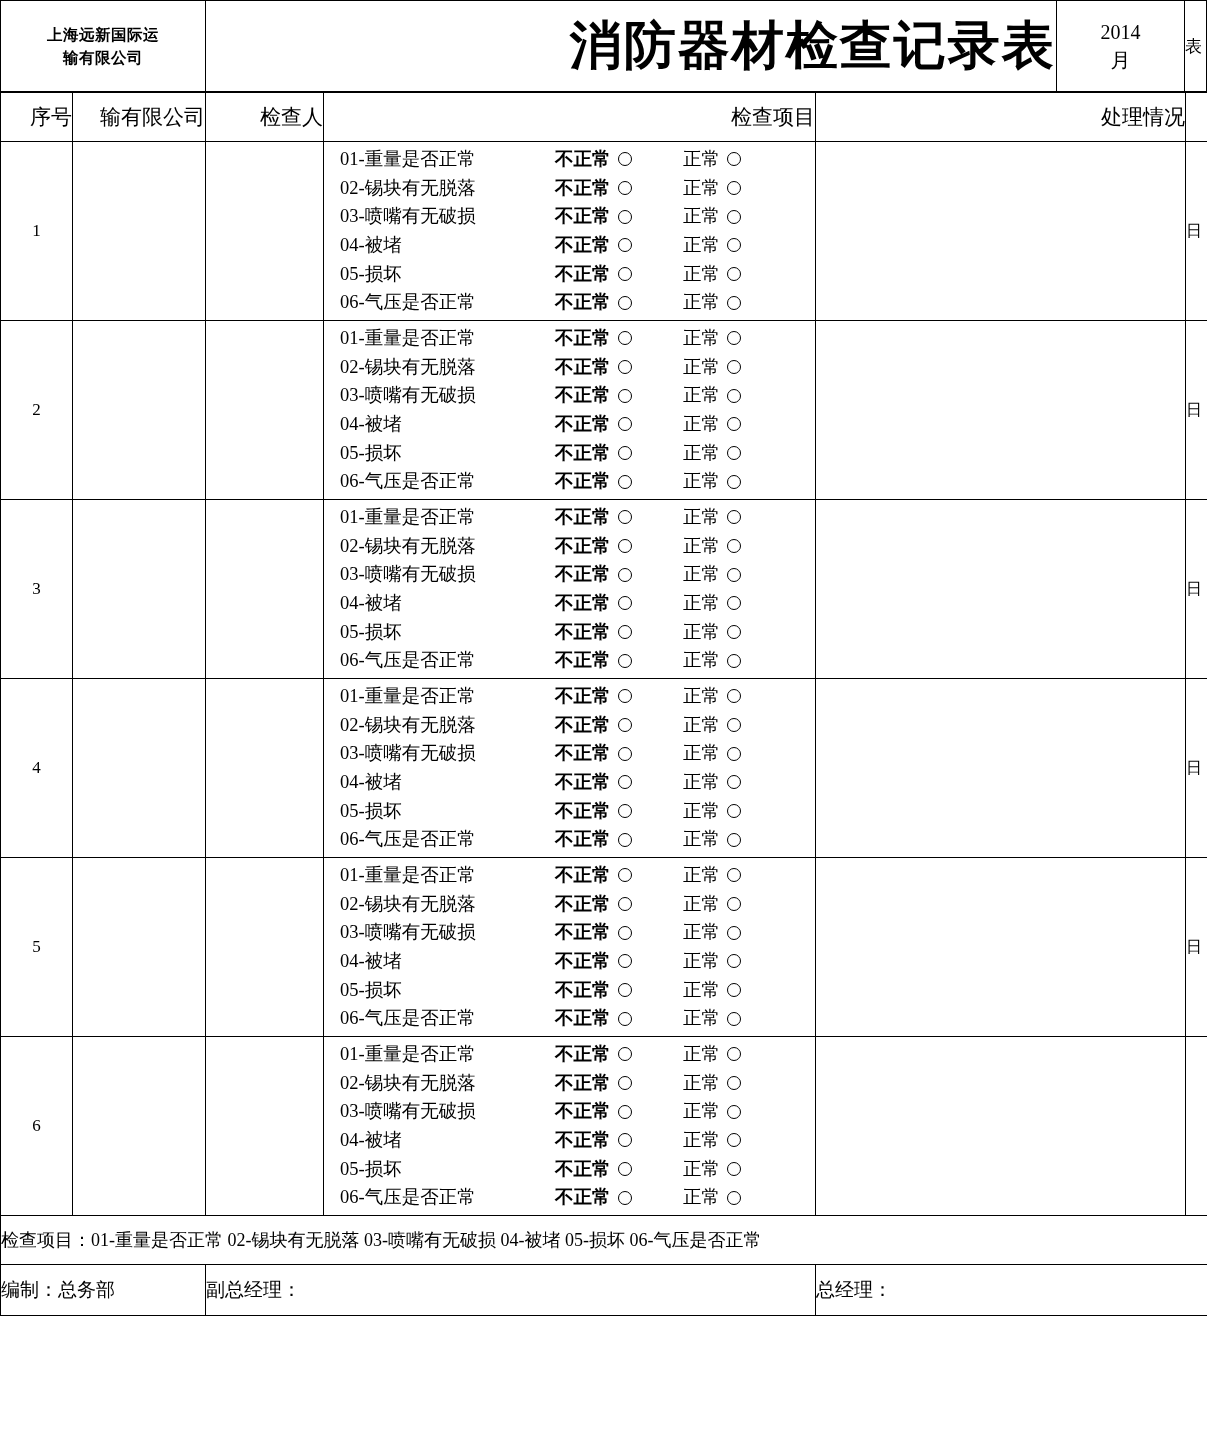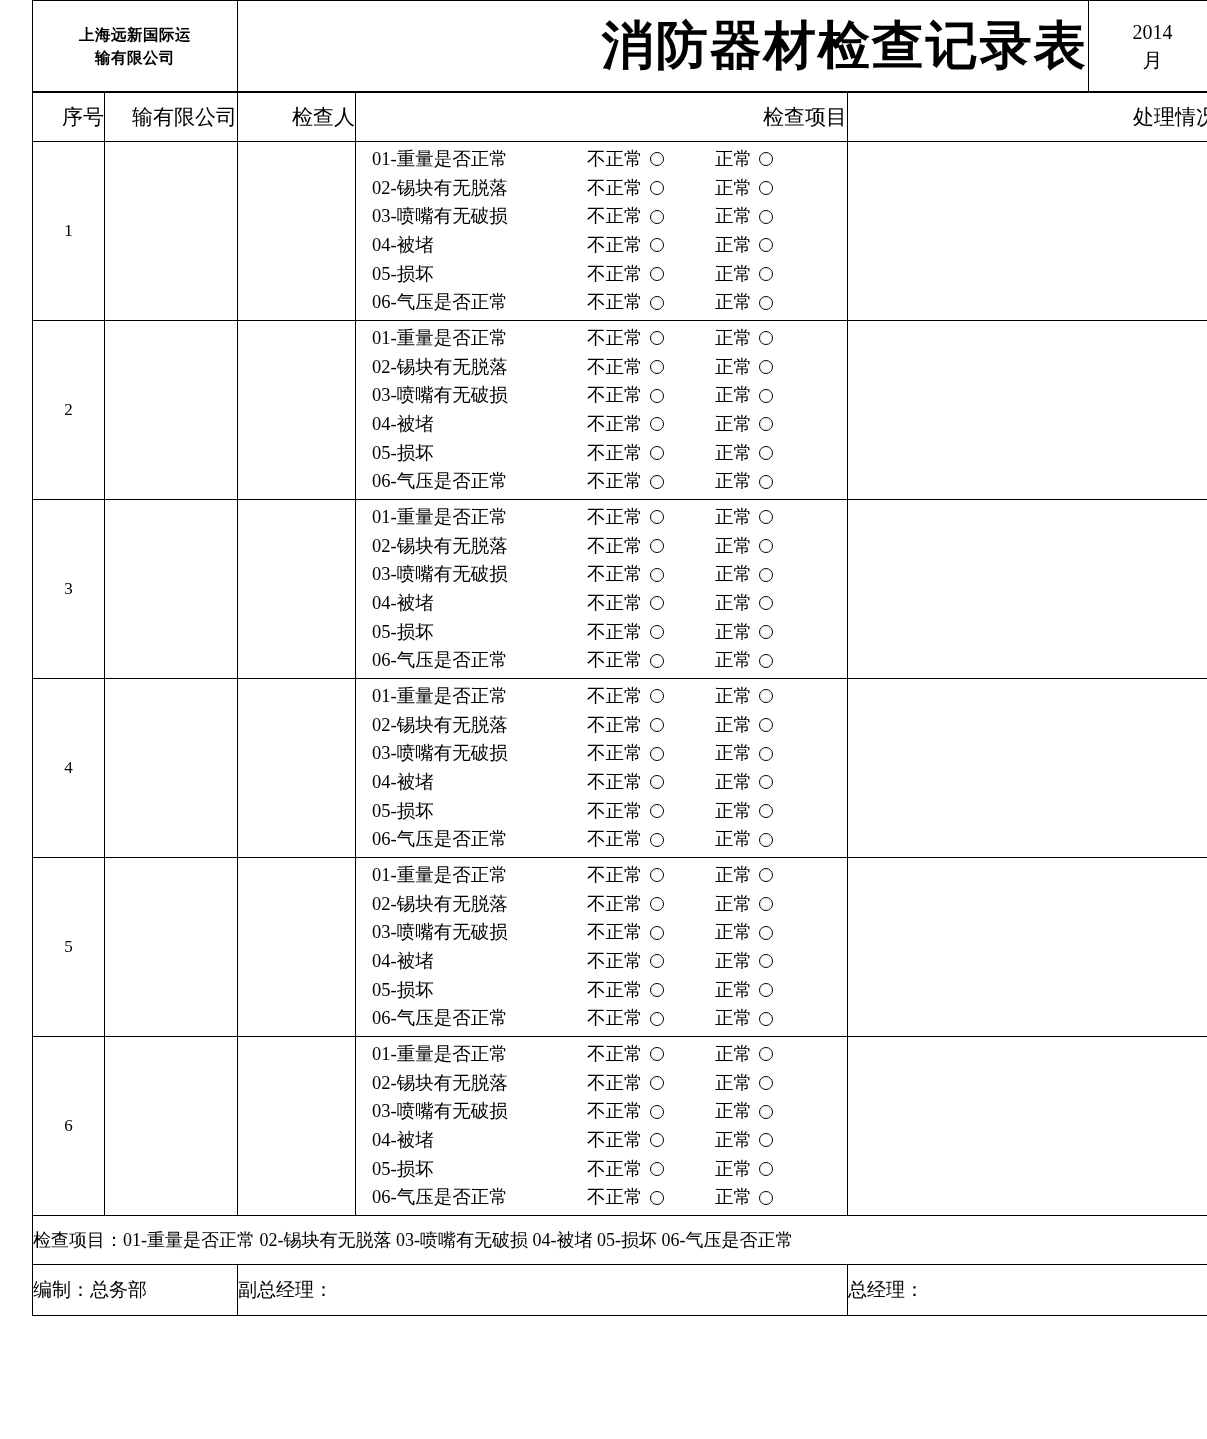--- a/index.html
+++ b/index.html
@@ -12,21 +12,20 @@
     color: #000000;
     width: 1207px;
     height: 1439px;
     overflow: hidden;
   }
   .sheet {
     width: 1207px;
     height: 1439px;
     position: relative;
     box-sizing: border-box;
-    padding-left: 32px;
   }
   table.main {
     border-collapse: collapse;
     table-layout: fixed;
     width: 1207px;
   }
   table.main td {
     border: 1px solid #000000;
     vertical-align: middle;
     padding: 0;
@@ -94,21 +93,21 @@
     line-height: 1.55;
     white-space: nowrap;
     margin-left: 16px;
   }
   .item-label { width: 215px; display: inline-block; }
   .opt {
     display: inline-flex;
     align-items: center;
     gap: 7px;
   }
-  .opt.first { width: 128px; }
+  .opt.first { width: 128px; font-weight: bold; }
   .circle {
     display: inline-block;
     width: 14px;
     height: 14px;
     border: 1.4px solid #000;
     border-radius: 50%;
     box-sizing: border-box;
   }
   .side-mark {
     text-align: left;

